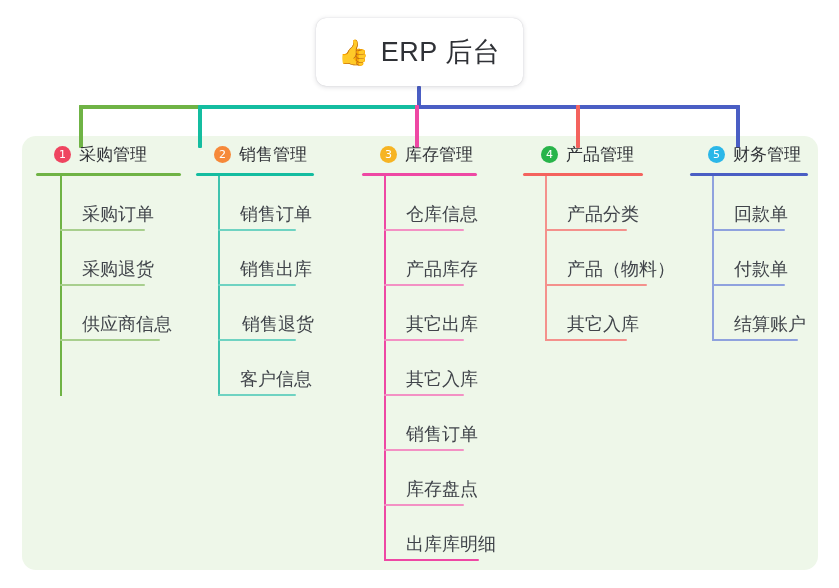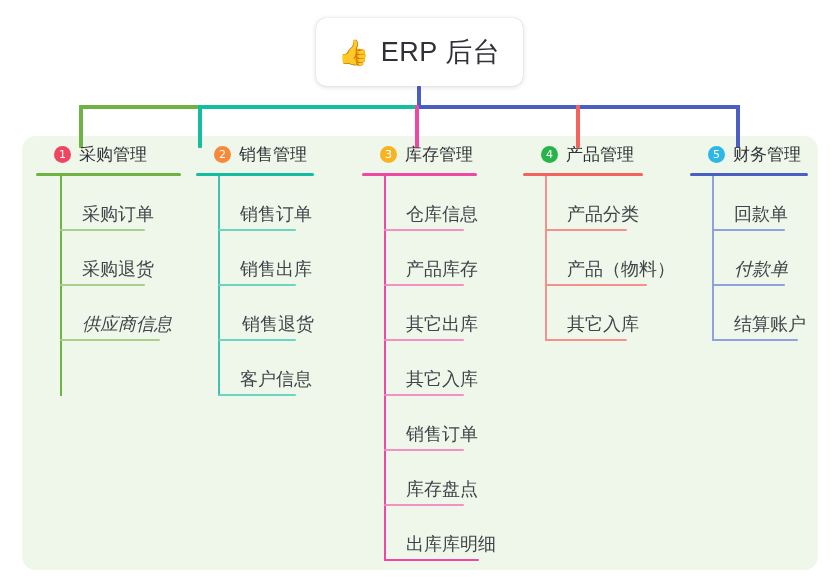--- a/index.html
+++ b/index.html
@@ -167,21 +167,21 @@
       <div class="spine" style="background:#6fb345; height:220px; left:24px;"></div>
 
       <div class="leaf" style="padding-left:46px;">
         <span class="leaf-label">采购订单</span>
         <span class="leaf-rule" style="background:#a8cf8e; left:24px; width:85px;"></span>
       </div>
       <div class="leaf" style="padding-left:46px;">
         <span class="leaf-label">采购退货</span>
         <span class="leaf-rule" style="background:#a8cf8e; left:24px; width:85px;"></span>
       </div>
-      <div class="leaf" style="padding-left:46px;font-style:italic;">
+      <div class="leaf" style="padding-left:46px;">
         <span class="leaf-label">供应商信息</span>
         <span class="leaf-rule" style="background:#a8cf8e; left:24px; width:100px;"></span>
       </div>
     </div>
   </div>
 
   <div class="column" style="left:196px; width:118px;">
     <div class="col-head">
       <span class="badge" style="background:#f6893a;">2</span>
       <span class="col-title">销售管理</span>
@@ -279,21 +279,21 @@
       <span class="col-title">财务管理</span>
     </div>
     <div class="col-rule" style="background:#4a5ec4; width:118px;"></div>
     <div class="leaves">
       <div class="spine" style="background:#8fa2de; height:165px; left:22px;"></div>
 
       <div class="leaf" style="padding-left:44px;">
         <span class="leaf-label">回款单</span>
         <span class="leaf-rule" style="background:#8fa2de; left:22px; width:73px;"></span>
       </div>
-      <div class="leaf" style="padding-left:44px;font-style:italic;">
+      <div class="leaf" style="padding-left:44px;">
         <span class="leaf-label">付款单</span>
         <span class="leaf-rule" style="background:#8fa2de; left:22px; width:73px;"></span>
       </div>
       <div class="leaf" style="padding-left:44px;">
         <span class="leaf-label">结算账户</span>
         <span class="leaf-rule" style="background:#8fa2de; left:22px; width:86px;"></span>
       </div>
     </div>
   </div>
 

